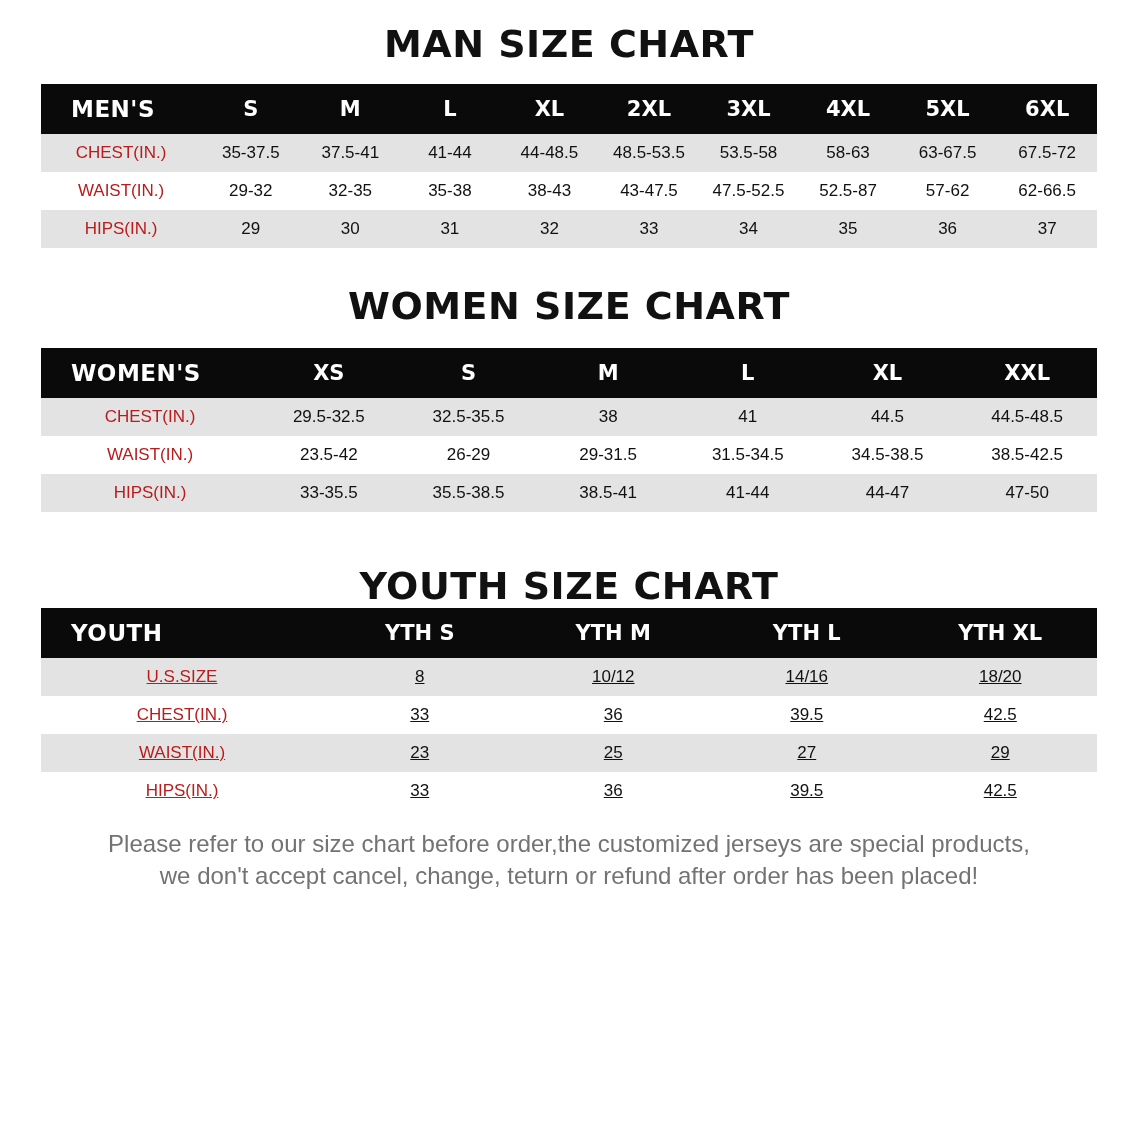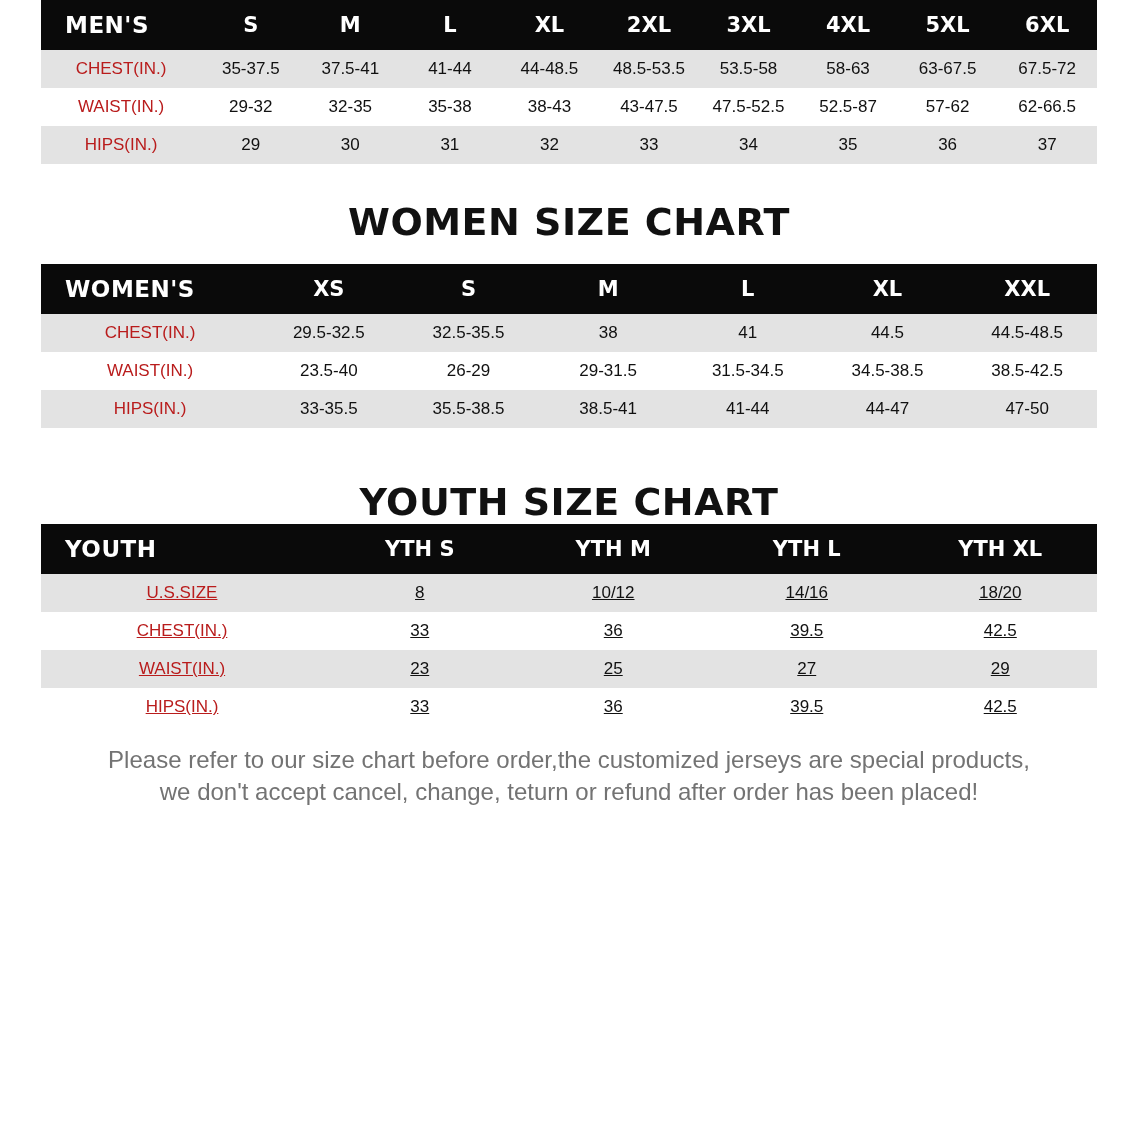--- a/index.html
+++ b/index.html
@@ -56,21 +56,21 @@
     color: #ffffff;
     font-family: "DejaVu Sans", sans-serif;
     font-weight: bold;
     font-size: 21px;
     padding: 12px 4px;
     text-align: center;
     white-space: nowrap;
   }
   table.size thead th.rowhead {
     text-align: left;
-    padding-left: 24px;
+    padding-left: 30px;
     font-size: 23px;
     letter-spacing: 0.5px;
   }
   table.size tbody td {
     font-family: "Liberation Sans", sans-serif;
     font-size: 17px;
     color: #111;
     text-align: center;
     padding: 9px 2px;
     white-space: nowrap;
@@ -111,20 +111,21 @@
     text-align: center;
   }
   .note span { display: block; }
 </style>
 </head>
 <body>
 
 <div class="page">
 
 
+  <div class="section-title t-man">MAN SIZE CHART</div>
   <div class="tbl-wrap">
     <table class="size men">
       <colgroup>
         <col class="c0">
           <col class="cx">
           <col class="cx">
           <col class="cx">
           <col class="cx">
           <col class="cx">
           <col class="cx">
@@ -215,21 +216,21 @@
           <td class="rowlabel">CHEST(IN.)</td>
           <td>29.5-32.5</td>
           <td>32.5-35.5</td>
           <td>38</td>
           <td>41</td>
           <td>44.5</td>
           <td>44.5-48.5</td>
         </tr>
         <tr class="plain">
           <td class="rowlabel">WAIST(IN.)</td>
-          <td>23.5-40</td>
+          <td>23.5-42</td>
           <td>26-29</td>
           <td>29-31.5</td>
           <td>31.5-34.5</td>
           <td>34.5-38.5</td>
           <td>38.5-42.5</td>
         </tr>
         <tr class="shade">
           <td class="rowlabel">HIPS(IN.)</td>
           <td>33-35.5</td>
           <td>35.5-38.5</td>

